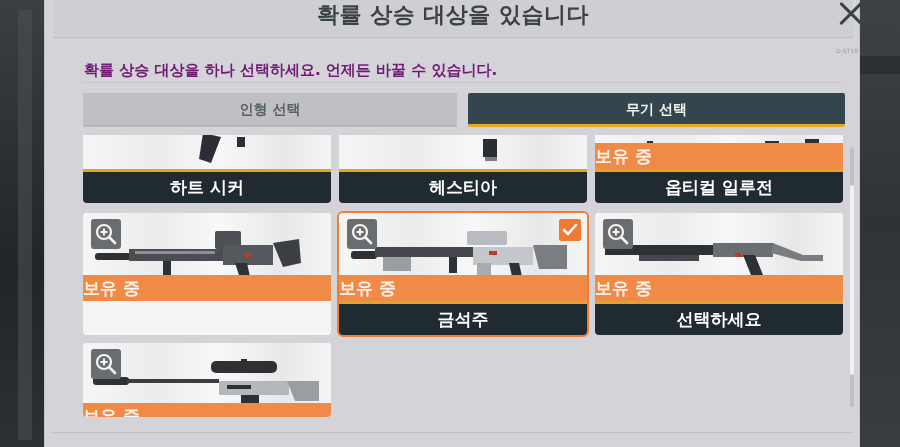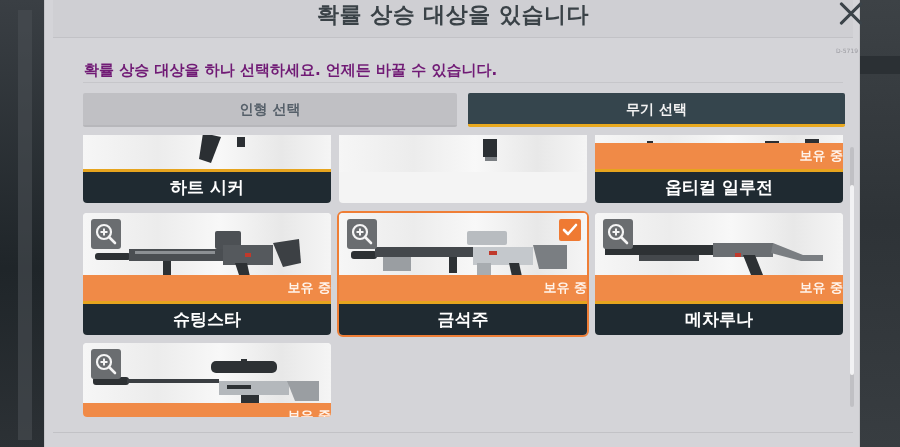--- a/index.html
+++ b/index.html
@@ -72,21 +72,21 @@
   .card {
     position: absolute; width: 248px; border-radius: 4px; overflow: hidden; background: #f4f4f4;
     cursor: pointer;
   }
   .card .img-area {
     position: absolute; left: 0; top: 0; width: 100%; height: 62px;
     background: linear-gradient(90deg, #f6f6f6 0%, #ececec 30%, #f8f8f8 55%, #e8e8e8 80%, #f5f5f5 100%);
   }
   .card .owned {
     position: absolute; left: 0; width: 100%; height: 26px; background: #f08a47;
-    color: #fff3ea; font-size: 13px; font-weight: bold; text-align: right; line-height: 26px;
+    color: #fff3ea; font-size: 17px; font-weight: bold; text-align: left; line-height: 26px;
   }
   .card .namebar {
     position: absolute; left: 0; width: 100%; height: 34px; background: #1f2a31;
     border-top: 3px solid #e6a41e;
     color: #ffffff; font-size: 17px; font-weight: bold; text-align: center; line-height: 30px;
   }
   .card.selected { outline: 2px solid #ef7e36; outline-offset: 0px; }
   .zoom-btn {
     position: absolute; left: 8px; top: 6px; width: 30px; height: 30px; background: #6a6d70;
     border-radius: 3px; cursor: pointer;
@@ -143,20 +143,21 @@
       <div class="namebar" style="top:94px;">하트 시커</div>
     </div>
 
     <div class="card" style="left:258px; top:-60px; height:128px;">
       <div class="img-area" style="height:97px;">
         <svg class="gun" style="left:140px;top:62px;" width="40" height="30">
           <rect x="4" y="2" width="14" height="18" fill="#2b2f33"></rect>
           <rect x="6" y="20" width="12" height="4" fill="#7a7e82"></rect>
         </svg>
       </div>
+      <div class="namebar" style="top:94px;">헤스티아</div>
     </div>
 
     <div class="card" style="left:514px; top:-60px; height:128px;">
       <div class="img-area" style="height:97px;">
         <svg class="gun" style="left:50px;top:62px;" width="180" height="30">
           <rect x="2" y="4" width="6" height="10" fill="#2b2f33"></rect>
           <rect x="120" y="4" width="14" height="10" fill="#2b2f33"></rect>
           <rect x="160" y="2" width="14" height="6" fill="#2b2f33"></rect>
         </svg>
       </div>
@@ -172,21 +173,20 @@
           <rect x="40" y="28" width="80" height="3" fill="#8c9094"></rect>
           <rect x="120" y="8" width="26" height="18" rx="2" fill="#4c5054"></rect>
           <rect x="128" y="22" width="50" height="20" fill="#55595d"></rect>
           <polygon points="178,20 204,16 206,40 188,44" fill="#3c4044"></polygon>
           <rect x="68" y="38" width="8" height="18" fill="#2d3134"></rect>
           <polygon points="140,40 152,40 156,58 146,58" fill="#2d3134"></polygon>
           <rect x="150" y="30" width="6" height="4" fill="#c0392b"></rect>
         </svg>
       </div>
       <div class="owned" style="top:62px;">보유 중</div>
-      <div class="namebar" style="top:88px;">슈팅스타</div>
       <div class="zoom-btn">
         <svg width="22" height="22" viewBox="0 0 22 22">
           <circle cx="9" cy="9" r="7" fill="none" stroke="#f4f4f4" stroke-width="2.2"></circle>
           <line x1="14" y1="14" x2="20" y2="20" stroke="#f4f4f4" stroke-width="2.6" stroke-linecap="round"></line>
           <line x1="5.5" y1="9" x2="12.5" y2="9" stroke="#f4f4f4" stroke-width="2"></line>
           <line x1="9" y1="5.5" x2="9" y2="12.5" stroke="#f4f4f4" stroke-width="2"></line>
         </svg>
       </div>
     </div>
 
@@ -227,21 +227,21 @@
         <svg class="gun" style="left:8px;top:26px;" width="230" height="40">
           <rect x="2" y="6" width="120" height="10" fill="#2d3134"></rect>
           <rect x="36" y="16" width="60" height="6" fill="#44484c"></rect>
           <rect x="110" y="4" width="60" height="14" fill="#6a6e72"></rect>
           <polygon points="170,4 200,16 220,16 220,22 198,22 168,14" fill="#7a7e82"></polygon>
           <polygon points="140,16 152,16 160,36 148,36" fill="#2d3134"></polygon>
           <rect x="132" y="14" width="6" height="4" fill="#c0392b"></rect>
         </svg>
       </div>
       <div class="owned" style="top:62px;">보유 중</div>
-      <div class="namebar" style="top:88px;">메차루나</div>
+      <div class="namebar" style="top:88px;">선택하세요</div>
       <div class="zoom-btn">
         <svg width="22" height="22" viewBox="0 0 22 22">
           <circle cx="9" cy="9" r="7" fill="none" stroke="#f4f4f4" stroke-width="2.2"></circle>
           <line x1="14" y1="14" x2="20" y2="20" stroke="#f4f4f4" stroke-width="2.6" stroke-linecap="round"></line>
           <line x1="5.5" y1="9" x2="12.5" y2="9" stroke="#f4f4f4" stroke-width="2"></line>
           <line x1="9" y1="5.5" x2="9" y2="12.5" stroke="#f4f4f4" stroke-width="2"></line>
         </svg>
       </div>
     </div>
 

